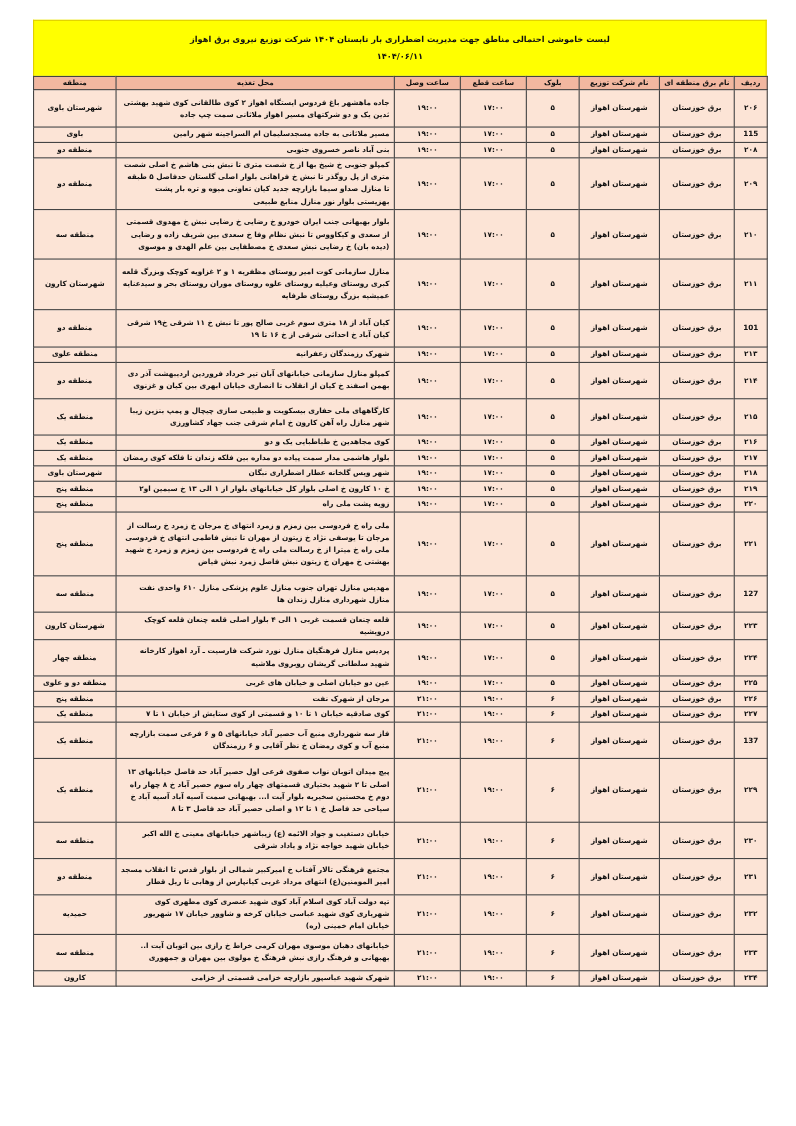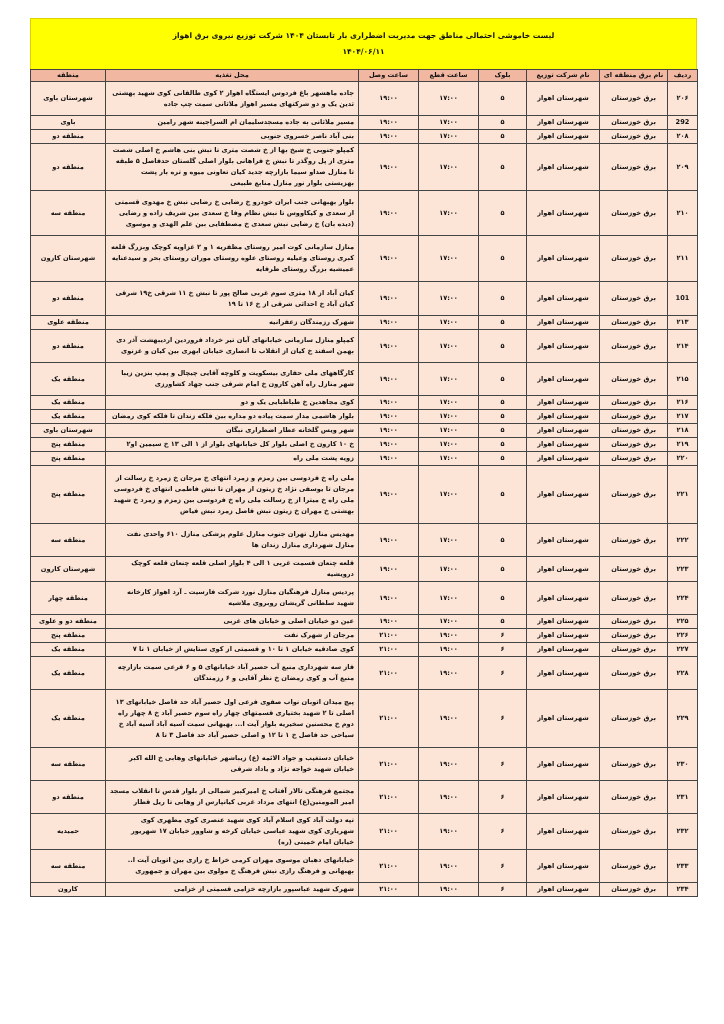--- a/index.html
+++ b/index.html
@@ -50,21 +50,21 @@
           <td>۲۰۶</td>
           <td>برق خوزستان</td>
           <td>شهرستان اهواز</td>
           <td>۵</td>
           <td>۱۷:۰۰</td>
           <td>۱۹:۰۰</td>
           <td class="loc">جاده ماهشهر باغ فردوس   ایستگاه اهواز ۲   کوی طالقانی   کوی شهید بهشتی   ثدین یک و دو    شرکتهای مسیر اهواز ملاثانی سمت چپ جاده</td>
           <td>شهرستان باوی</td>
         </tr>
         <tr style="height: 12px;">
-          <td>292</td>
+          <td>115</td>
           <td>برق خوزستان</td>
           <td>شهرستان اهواز</td>
           <td>۵</td>
           <td>۱۷:۰۰</td>
           <td>۱۹:۰۰</td>
           <td class="loc">مسیر ملاثانی به جاده مسجدسلیمان   ام السراجینه   شهر رامین</td>
           <td>باوی</td>
         </tr>
         <tr style="height: 12px;">
           <td>۲۰۸</td>
@@ -136,21 +136,21 @@
           <td class="loc">کمپلو منازل سازمانی خیابانهای آبان   تیر   خرداد   فروردین   اردیبهشت   آذر   دی   بهمن   اسفند   خ کیان از انقلاب تا انصاری   خیابان ابهری بین کیان و غزنوی</td>
           <td>منطقه دو</td>
         </tr>
         <tr style="height: 33px;">
           <td>۲۱۵</td>
           <td>برق خوزستان</td>
           <td>شهرستان اهواز</td>
           <td>۵</td>
           <td>۱۷:۰۰</td>
           <td>۱۹:۰۰</td>
-          <td class="loc">کارگاههای ملی حفاری   بیسکویت و کلوچه آقایی چیچال و پمپ بنزین زیبا شهر منازل راه آهن کارون خ امام شرقی جنب جهاد کشاورزی</td>
+          <td class="loc">کارگاههای ملی حفاری   بیسکویت و طبیعی سازی چیچال و پمپ بنزین زیبا شهر منازل راه آهن کارون خ امام شرقی جنب جهاد کشاورزی</td>
           <td>منطقه یک</td>
         </tr>
         <tr style="height: 12px;">
           <td>۲۱۶</td>
           <td>برق خوزستان</td>
           <td>شهرستان اهواز</td>
           <td>۵</td>
           <td>۱۷:۰۰</td>
           <td>۱۹:۰۰</td>
           <td class="loc">کوی مجاهدین خ طباطبایی یک و دو</td>
@@ -200,21 +200,21 @@
           <td>۲۲۱</td>
           <td>برق خوزستان</td>
           <td>شهرستان اهواز</td>
           <td>۵</td>
           <td>۱۷:۰۰</td>
           <td>۱۹:۰۰</td>
           <td class="loc">ملی راه خ فردوسی بین زمزم و زمرد   انتهای خ مرجان   خ زمرد   خ رسالت از مرجان تا یوسفی نژاد   خ زیتون از مهران   تا نبش فاطمی   انتهای خ فردوسی ملی راه   خ میترا از خ رسالت ملی راه خ فردوسی بین زمزم و زمرد   خ شهید بهشتی   خ مهران   خ زیتون نبش فاصل   زمرد نبش فیاض</td>
           <td>منطقه پنج</td>
         </tr>
         <tr style="height: 33px;">
-          <td>۲۲۲</td>
+          <td>127</td>
           <td>برق خوزستان</td>
           <td>شهرستان اهواز</td>
           <td>۵</td>
           <td>۱۷:۰۰</td>
           <td>۱۹:۰۰</td>
           <td class="loc">مهدیس منازل تهران جنوب   منازل علوم پزشکی   منازل ۶۱۰ واحدی نفت   منازل شهرداری   منازل زندان ها</td>
           <td>منطقه سه</td>
         </tr>
         <tr style="height: 12px;">
           <td>۲۲۳</td>
@@ -260,21 +260,21 @@
           <td>۲۲۷</td>
           <td>برق خوزستان</td>
           <td>شهرستان اهواز</td>
           <td>۶</td>
           <td>۱۹:۰۰</td>
           <td>۲۱:۰۰</td>
           <td class="loc">کوی صادقیه خیابان ۱ تا ۱۰ و قسمتی از کوی ستایش از خیابان ۱ تا ۷</td>
           <td>منطقه یک</td>
         </tr>
         <tr style="height: 33px;">
-          <td>۲۲۸</td>
+          <td>137</td>
           <td>برق خوزستان</td>
           <td>شهرستان اهواز</td>
           <td>۶</td>
           <td>۱۹:۰۰</td>
           <td>۲۱:۰۰</td>
           <td class="loc">فاز سه شهرداری   منبع آب   حصیر آباد خیابانهای ۵ و ۶ فرعی سمت بازارچه منبع آب و کوی رمضان خ نظر آقایی و ۶ رزمندگان</td>
           <td>منطقه یک</td>
         </tr>
         <tr style="height: 58px;">
           <td>۲۲۹</td>
@@ -286,21 +286,21 @@
           <td class="loc">پیچ میدان   اتوبان نواب صفوی فرعی اول   حصیر آباد حد فاصل خیابانهای ۱۳ اصلی تا ۲ شهید بختیاری قسمتهای چهار راه سوم   حصیر آباد خ ۸ چهار راه دوم   خ محسنین سخیریه   بلوار آیت ا... بهبهانی سمت آسیه آباد   آسیه آباد خ سیاحی حد فاصل خ ۱ تا ۱۲ و اصلی حصیر آباد حد فاصل ۳ تا ۸</td>
           <td>منطقه یک</td>
         </tr>
         <tr style="height: 33px;">
           <td>۲۳۰</td>
           <td>برق خوزستان</td>
           <td>شهرستان اهواز</td>
           <td>۶</td>
           <td>۱۹:۰۰</td>
           <td>۲۱:۰۰</td>
-          <td class="loc">خیابان دستغیب و جواد الائمه (ع)   زیباشهر خیابانهای وهابی   خ الله اکبر   خیابان شهید خواجه نژاد و یاداد شرقی</td>
+          <td class="loc">خیابان دستغیب و جواد الائمه (ع)   زیباشهر خیابانهای معینی   خ الله اکبر   خیابان شهید خواجه نژاد و یاداد شرقی</td>
           <td>منطقه سه</td>
         </tr>
         <tr style="height: 33px;">
           <td>۲۳۱</td>
           <td>برق خوزستان</td>
           <td>شهرستان اهواز</td>
           <td>۶</td>
           <td>۱۹:۰۰</td>
           <td>۲۱:۰۰</td>
           <td class="loc">مجتمع فرهنگی تالار آفتاب   خ امیرکبیر شمالی از بلوار قدس تا انقلاب   مسجد امیر المومنین(ع)   انتهای مرداد غربی کیانپارس از وهابی تا ریل قطار</td>

